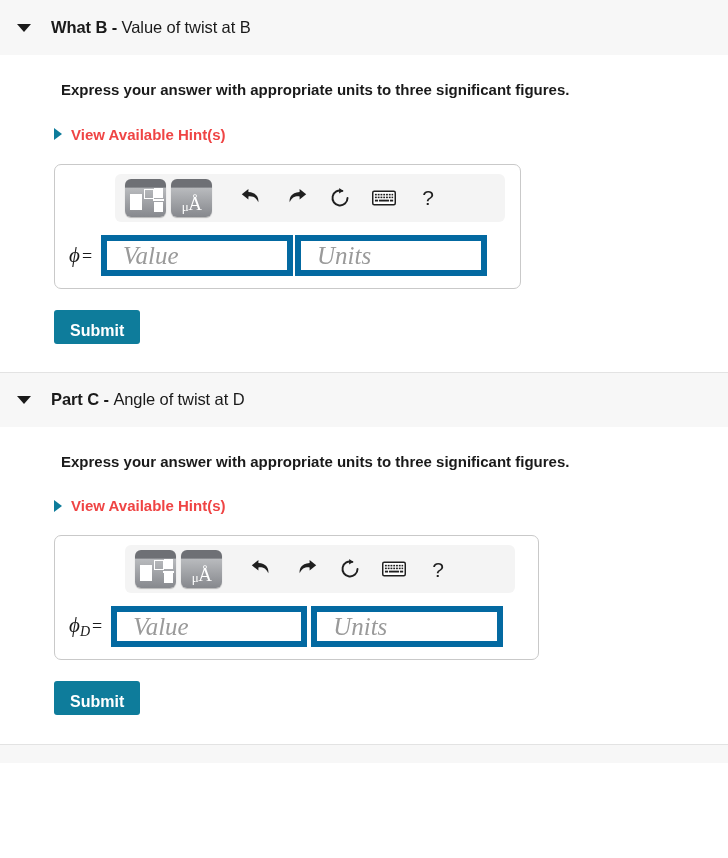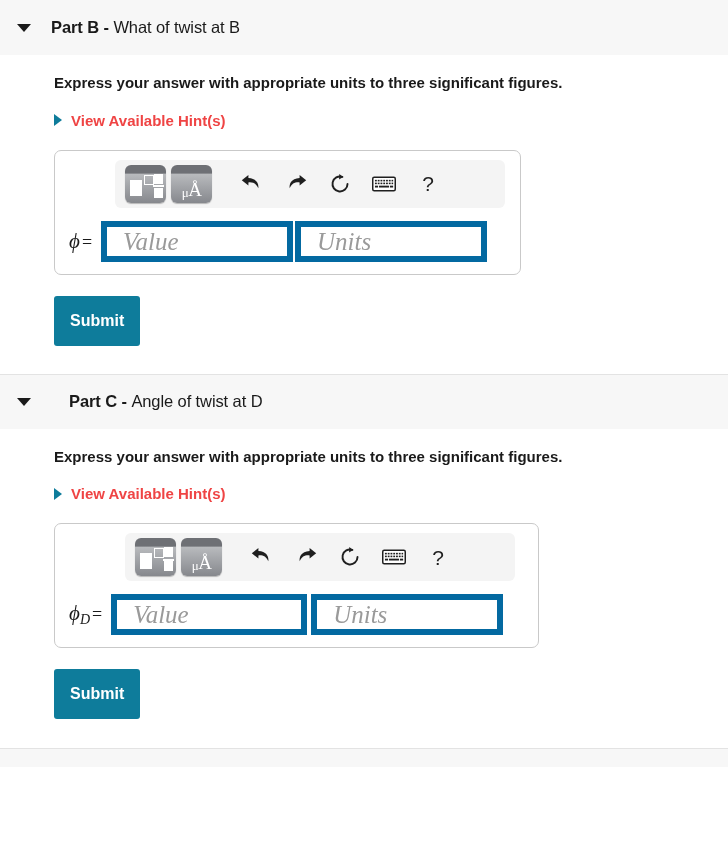--- a/index.html
+++ b/index.html
@@ -20,21 +20,21 @@
 
   
   .part-header {
     background: #f7f7f7;
     height: 55px;
     display: flex;
     align-items: center;
     padding-left: 17px;
     box-sizing: border-box;
   }
-  .part-header.with-top-rule { border-top: 1px solid #e3e3e3; gap: 18px; }
+  .part-header.with-top-rule { border-top: 1px solid #e3e3e3; }
 
   .collapse-arrow {
     width: 0; height: 0;
     border-left: 7px solid transparent;
     border-right: 7px solid transparent;
     border-top: 8px solid #1a1a1a;
     margin-right: 20px;
     flex: 0 0 auto;
     cursor: pointer;
   }
@@ -57,21 +57,21 @@
     line-height: 1.3;
   }
   .mathvar {
     font-family: "Liberation Serif", serif;
     font-style: italic;
     font-size: 18px;
   }
   .instruction {
     font-size: 15px;
     font-weight: bold;
-    margin: 0;
+    margin: 7px;
     padding-top: 18px;
     line-height: 1.3;
   }
 
   .hint-link {
     display: flex;
     align-items: center;
     padding-top: 19px;
     cursor: pointer;
     width: max-content;
@@ -212,40 +212,40 @@
   .submit-btn {
     margin-top: 21px;
     background: #0e7c9b;
     color: #ffffff;
     border: none;
     border-radius: 3px;
     font-family: "Liberation Sans", sans-serif;
     font-size: 16px;
     font-weight: bold;
     padding: 12px 16px;
-    height: 50px;
+    height: 34px;
     cursor: pointer;
     display: block;
   }
 
   .gap-after-b { height: 28px; }
   .gap-after-c { height: 29px; }
   .bottom-rule { border-top: 1px solid #e3e3e3; background: #f7f7f7; height: 18px; }
 </style>
 </head>
 <body>
 
 <div class="page">
 
   <div>
 
     <div class="part-header">
       <div class="collapse-arrow"></div>
       <div class="part-title">
-        <span class="part-label">Part B</span><span class="dash"> - </span><span class="part-sub">What of twist at B</span>
+        <span class="part-label">What B</span><span class="dash"> - </span><span class="part-sub">Value of twist at B</span>
       </div>
     </div>
 
     <div class="part-body">
 
 
       <p class="instruction">Express your answer with appropriate units to three significant figures.</p>
 
       <div class="hint-link">
         <span class="hint-arrow"></span>

